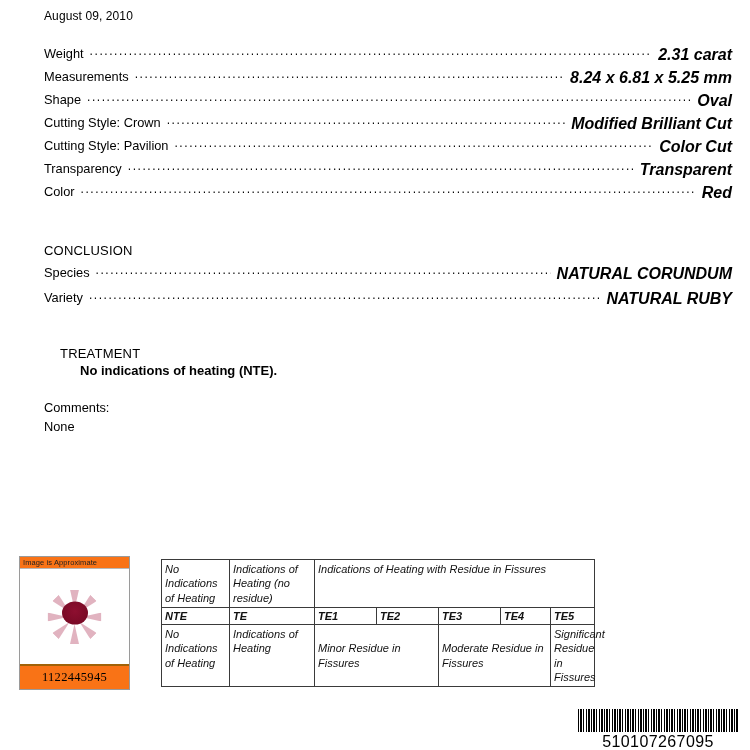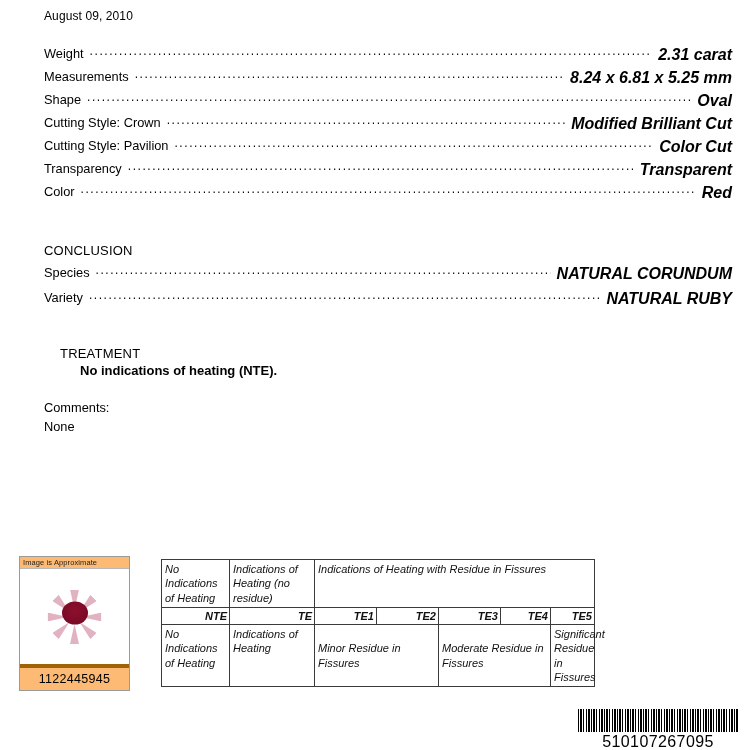--- a/index.html
+++ b/index.html
@@ -103,21 +103,21 @@
     font-size: 12.8px;
   }
 
   
   .gem-card {
     position: absolute;
     left: 19px;
     top: 556px;
     width: 111px;
     border: 1px solid #9a9a9a;
-    background: #fdba74;
+    background: #f97316;
     box-sizing: border-box;
   }
   .gem-caption {
     font-size: 7.5px;
     padding: 1px 2px 1px 3px;
     border-bottom: 1px solid #b8b8b8;
     color: #222;
     letter-spacing: 0.1px;
   }
   .gem-photo {
@@ -167,25 +167,26 @@
     position: absolute;
     left: 50%;
     top: 46%;
     transform: translate(-50%, -50%);
     width: 26px;
     height: 23px;
     border-radius: 50%;
     background: radial-gradient(ellipse at 50% 42%, #8e0f30 0%, #7a0a26 70%, #6b0722 100%);
   }
   .gem-serial {
-    border-top: 4px solid #a16207;
+    border-top: 2px solid #a16207;
     text-align: center;
     font-size: 12.5px;
     padding: 4px 0 4px 0;
     letter-spacing: 0.3px;
+    font-family: Liberation Serif, serif;
   }
 
   
   .te-table {
     position: absolute;
     left: 161px;
     top: 559px;
     width: 433px;
     border-collapse: collapse;
     table-layout: fixed;
@@ -198,21 +199,20 @@
     padding: 1.5px 2px 1.5px 3px;
     font-size: 11px;
     color: #111;
     font-style: italic;
   }
   .te-table td.code {
     font-weight: bold;
     height: 10px;
     padding-top: 1px;
     padding-bottom: 1px;
-    text-align: right;
   }
   .te-table td.mid { vertical-align: middle; }
   .te-r1 { height: 20px; }
   .te-r3 { height: 26px; }
 
   
   .barcode-wrap {
     position: absolute;
     left: 578px;
     top: 709px;

